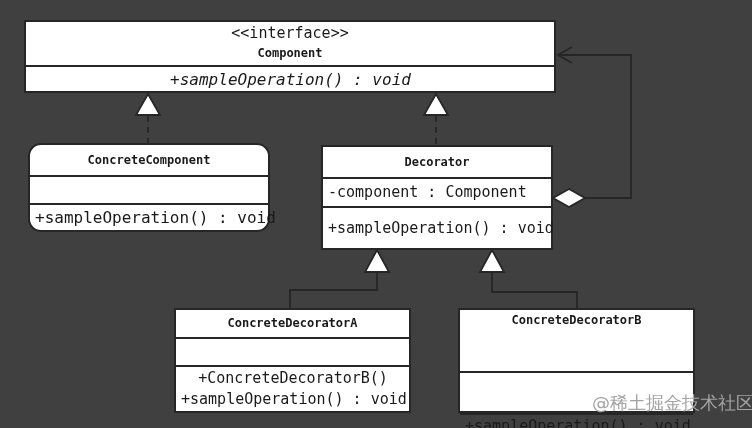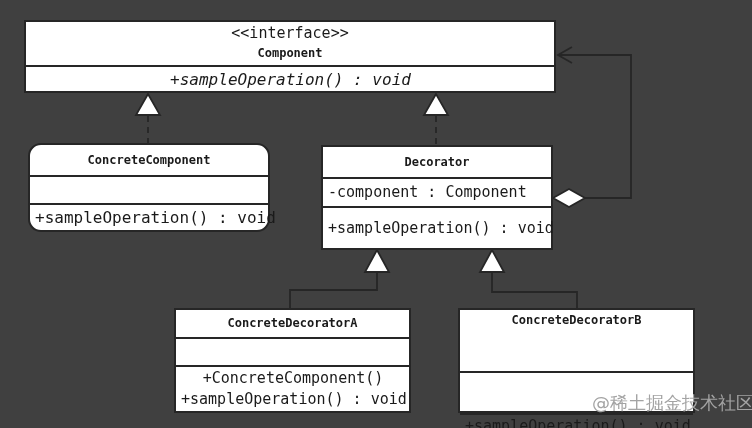--- a/index.html
+++ b/index.html
@@ -137,21 +137,21 @@
       <div class="member">+sampleOperation() : void</div>
     </div>
   </div>
 
   <div class="class-box" id="box-decorator-a">
     <div class="sec head">
       <div class="cls-name">ConcreteDecoratorA</div>
     </div>
     <div class="sec empty"></div>
     <div class="sec members">
-      <div class="member">+ConcreteComponent()</div>
+      <div class="member">+ConcreteDecoratorB()</div>
       <div class="member">+sampleOperation() : void</div>
     </div>
   </div>
 
   <div class="class-box" id="box-decorator-b">
     <div class="sec head">
       <div class="cls-name">ConcreteDecoratorB</div>
     </div>
     <div class="sec empty"></div>
     <div class="sec members">

